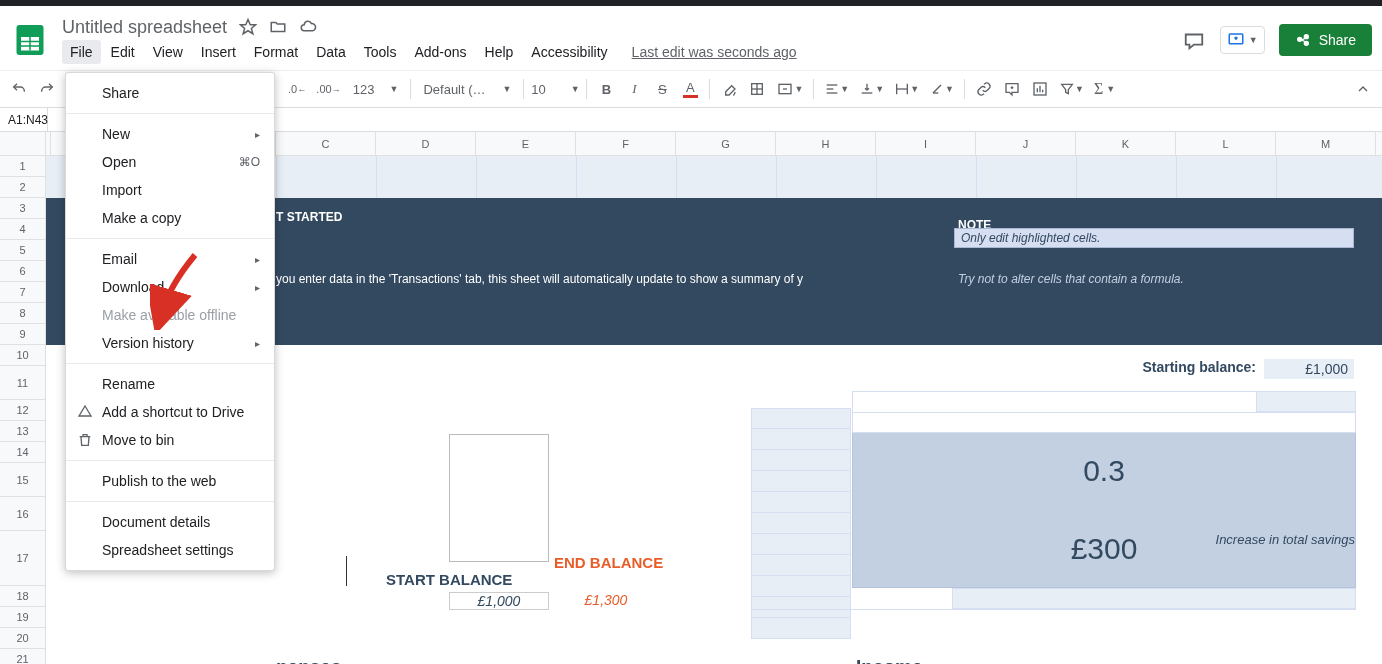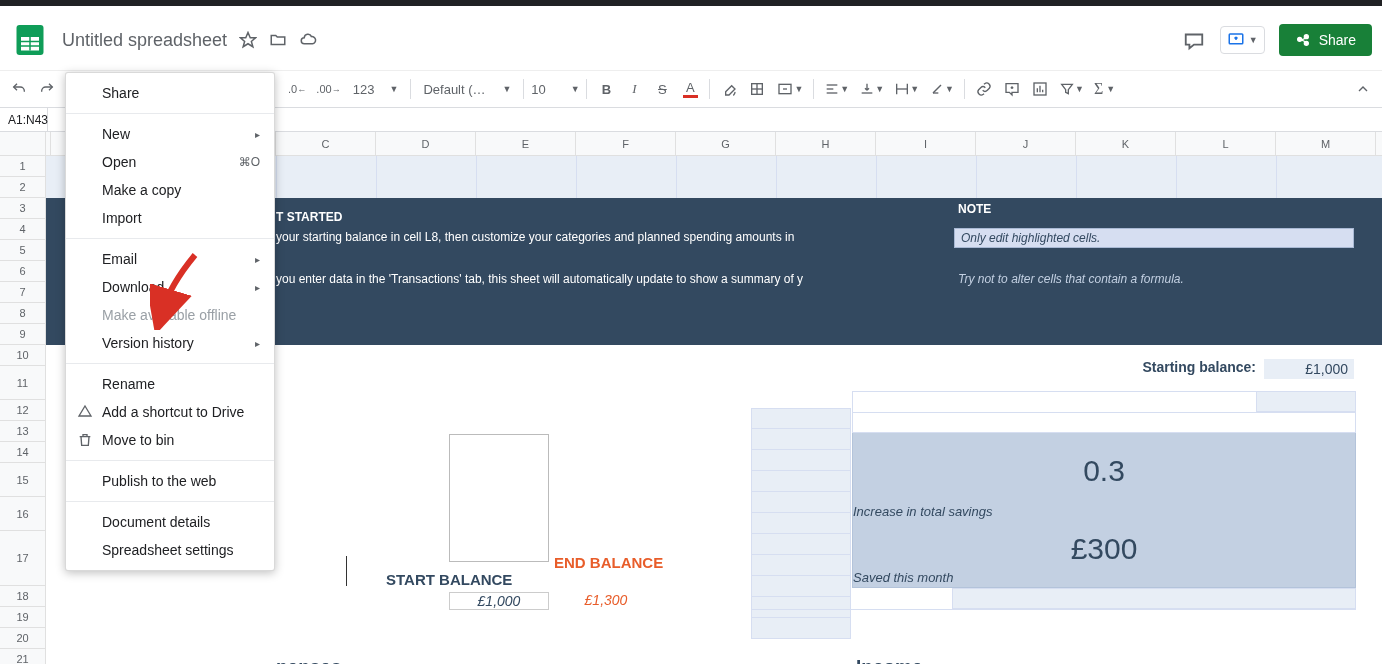--- a/index.html
+++ b/index.html
@@ -68,21 +68,21 @@
   .balance-box { position: absolute; border: 1px solid #bbb; background: #fff; }
   .balance-label { position: absolute; font-size: 15px; font-weight: 700; }
   .balance-val { position: absolute; font-size: 14px; font-style: italic; text-align: center; }
   .blue-txt { color: #334960; }
   .orange-txt { color: #e85d2a; }
 
   .savings-panel { position: absolute; background: #c3d0e2; border: 1px solid #b3c3da; }
   .side-cells { position: absolute; }
   .side-cells .cell { height: 21px; border: 1px solid #d6def1; background: #e8eef6; width: 100px; border-top: none; }
   .savings-num { position: absolute; font-size: 30px; color: #334960; width: 100%; text-align: center; font-weight: 400; }
-  .savings-cap { position: absolute; font-size: 13px; color: #334960; font-style: italic; width: 100%; text-align: left; }
+  .savings-cap { position: absolute; font-size: 13px; color: #334960; font-style: italic; width: 100%; text-align: right; margin-top: 28px; }
 
   .section-hdr { position: absolute; font-size: 19px; font-weight: 700; color: #334960; }
 
   
   .dropdown { position: absolute; left: 65px; top: 72px; width: 210px; background: #fff; border: 1px solid rgba(0,0,0,.15); box-shadow: 0 2px 10px rgba(0,0,0,.25); border-radius: 3px; z-index: 100; padding: 6px 0; }
   .dd-item { display: flex; align-items: center; padding: 6px 14px 6px 36px; font-size: 14px; color: #202124; cursor: pointer; position: relative; }
   .dd-item.disabled { color: #9aa0a6; cursor: default; }
   .dd-item .arrow { margin-left: auto; font-size: 10px; color: #5f6368; }
   .dd-item .shortcut { margin-left: auto; font-size: 12px; color: #5f6368; }
   .dd-item .dd-ic { position: absolute; left: 10px; width: 18px; height: 18px; color: #5f6368; display: flex; align-items: center; justify-content: center; }
@@ -121,20 +121,33 @@
       <span class="title-icon">
         <svg viewBox="0 0 24 24" width="18" height="18" fill="none" stroke="#5f6368" stroke-width="2">
             <path d="M3 6h6l2 2h10v10H3z"></path>
           </svg>
       </span>
       <span class="title-icon">
         <svg viewBox="0 0 24 24" width="18" height="18" fill="none" stroke="#5f6368" stroke-width="2">
             <path d="M7 17a4 4 0 010-8 5 5 0 019.6-1.5A4 4 0 1118 17H7z"></path>
           </svg>
       </span>
+    </div>
+    <div class="menubar">
+      <span class="menu-item active">File</span>
+      <span class="menu-item">Edit</span>
+      <span class="menu-item">View</span>
+      <span class="menu-item">Insert</span>
+      <span class="menu-item">Format</span>
+      <span class="menu-item">Data</span>
+      <span class="menu-item">Tools</span>
+      <span class="menu-item">Add-ons</span>
+      <span class="menu-item">Help</span>
+      <span class="menu-item">Accessibility</span>
+      <span class="last-edit">Last edit was seconds ago</span>
     </div>
   </div>
   <div class="header-right">
     <span class="hdr-icon">
       <svg viewBox="0 0 24 24" width="22" height="22" fill="none" stroke="#5f6368" stroke-width="2">
           <path d="M21 6H3v11h4v4l5-4h9z"></path>
         </svg>
     </span>
     <span class="present-btn">
       <svg viewBox="0 0 24 24" width="18" height="18" fill="none" stroke="#1a73e8" stroke-width="2">
@@ -340,23 +353,22 @@
         <div style="width:100px;border-left:1px solid #d6def1;height:100%"></div>
         <div style="width:100px;border-left:1px solid #d6def1;height:100%"></div>
         <div style="width:100px;border-left:1px solid #d6def1;height:100%"></div>
         <div style="width:100px;border-left:1px solid #d6def1;height:100%"></div>
         <div style="width:100px;border-left:1px solid #d6def1;height:100%"></div>
         <div style="width:100px;border-left:1px solid #d6def1;height:100%"></div>
       </div>
 
       <div class="darkpanel" style="top:42px;height:147px">
         <span class="small" style="position:absolute;left:230px;top:12px;font-weight:bold">T STARTED</span>
-        <span class="small" style="position:absolute;left:230px;top:32px">your starting balance in cell L8, then customize your categories and planned spending amounts in</span>
         <span class="small" style="position:absolute;left:230px;top:74px">you enter data in the 'Transactions' tab, this sheet will automatically update to show a summary of y</span>
-        <span class="note-hdr" style="left:912px;top:4px">NOTE</span>
+        <span class="note-hdr" style="left:912px;top:20px">NOTE</span>
       </div>
       <div class="note-cell" style="left:908px;top:72px;width:400px">Only edit highlighted cells.</div>
       <div class="note-line" style="left:912px;top:116px">Try not to alter cells that contain a formula.</div>
 
       <div class="start-lbl" style="left:1030px;top:203px;width:180px">Starting balance:</div>
       <div class="start-val" style="left:1218px;top:203px;width:90px;background:#e8eef6;padding:2px 6px">£1,000</div>
 
       <div class="balance-box" style="left:403px;top:278px;width:100px;height:128px"></div>
       <div style="position:absolute;left:300px;top:400px;width:1px;height:30px;background:#333"></div>
 
@@ -410,24 +422,24 @@
   <div class="dd-sep"></div>
   <div class="dd-item">
       <span>New</span>
       <span class="arrow">▸</span>
     </div>
   <div class="dd-item">
       <span>Open</span>
       <span class="shortcut">⌘O</span>
     </div>
   <div class="dd-item">
+      <span>Import</span>
+    </div>
+  <div class="dd-item">
       <span>Make a copy</span>
-    </div>
-  <div class="dd-item">
-      <span>Import</span>
     </div>
   <div class="dd-sep"></div>
   <div class="dd-item">
       <span>Email</span>
       <span class="arrow">▸</span>
     </div>
   <div class="dd-item">
       <span>Download</span>
       <span class="arrow">▸</span>
     </div>

